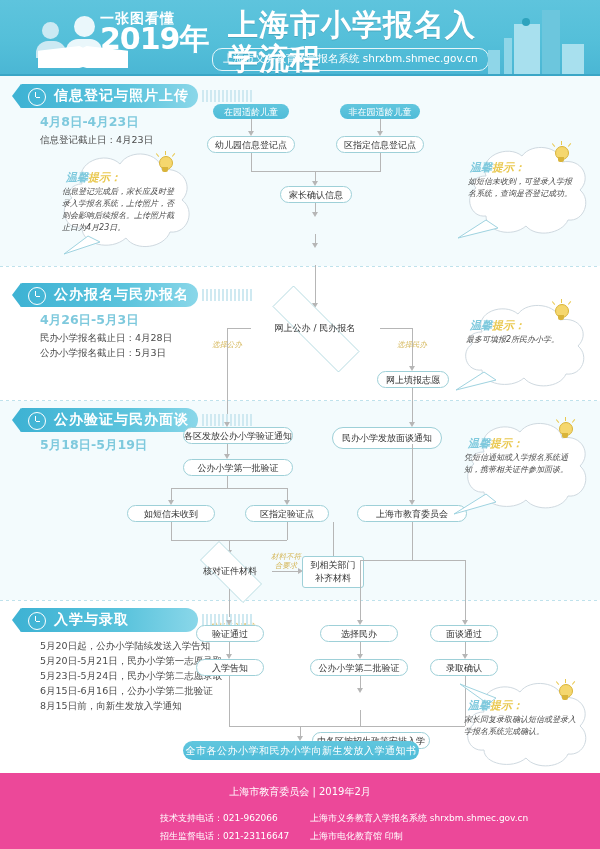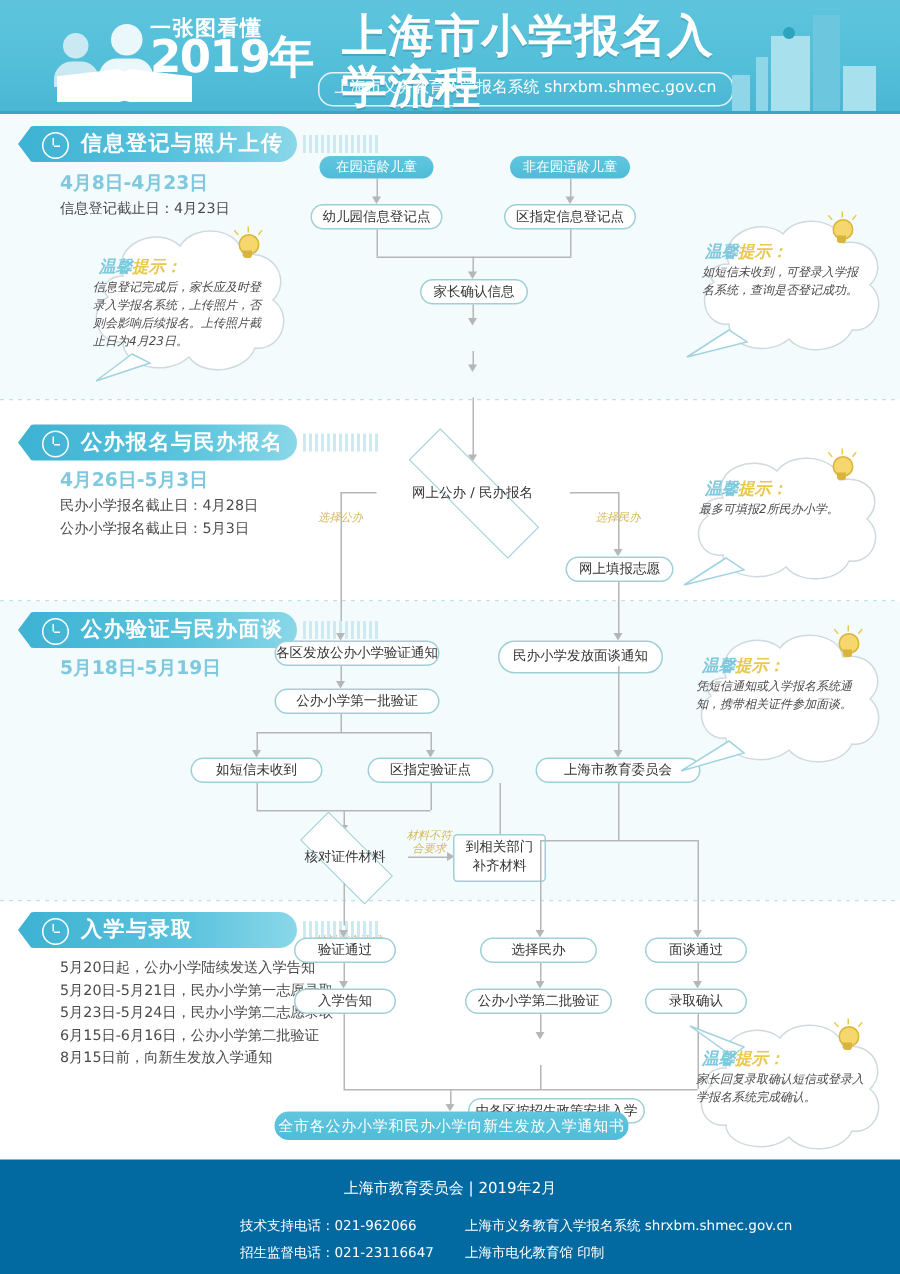--- a/index.html
+++ b/index.html
@@ -99,21 +99,21 @@
     background:#f5d76e;border:1px solid #d9b43a;}
   .bulb .base{position:absolute;left:6px;top:13px;width:6px;height:5px;background:#d9b43a;border-radius:0 0 2px 2px;}
   .bulb .ray{position:absolute;background:#e9c84f;width:1.2px;height:4px;}
 
   
   .finalbar{position:absolute;display:flex;align-items:center;justify-content:center;
     background:linear-gradient(180deg,#61c6de,#4fbcd8);border-radius:13px;color:#fff;font-size:10px;
     letter-spacing:.5px;}
 
   
-  .footer{position:absolute;left:0;bottom:0;width:600px;height:76px;background:#0369a1;}
+  .footer{position:absolute;left:0;bottom:0;width:600px;height:76px;background:#ec4899;}
   .footer .ftop{position:absolute;left:0;top:12px;width:600px;text-align:center;color:#ffffff;font-size:10px;}
   .footer .fcol{position:absolute;color:#ffffff;font-size:9px;line-height:18px;white-space:nowrap;}
   .footer .fcol.c1{left:160px;top:36px;}
   .footer .fcol.c2{left:310px;top:36px;}
 </style>
 </head>
 <body>
 
 <div class="page">
 

